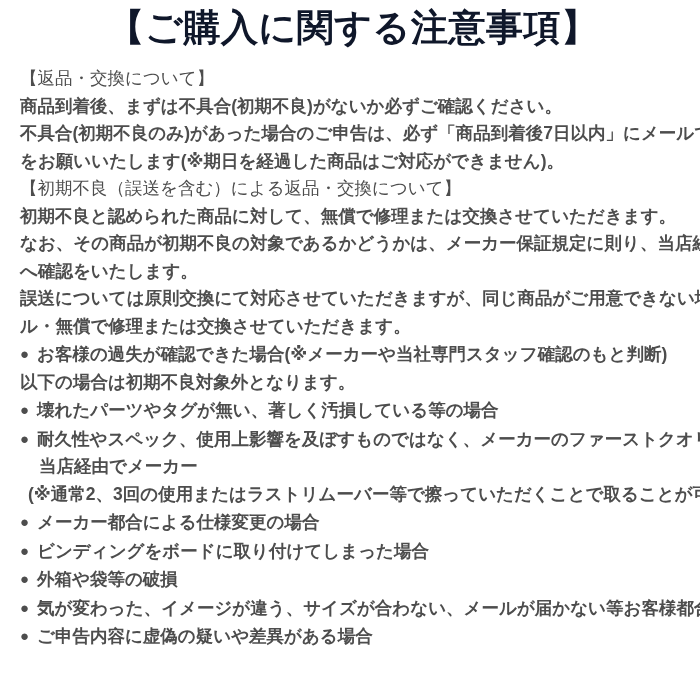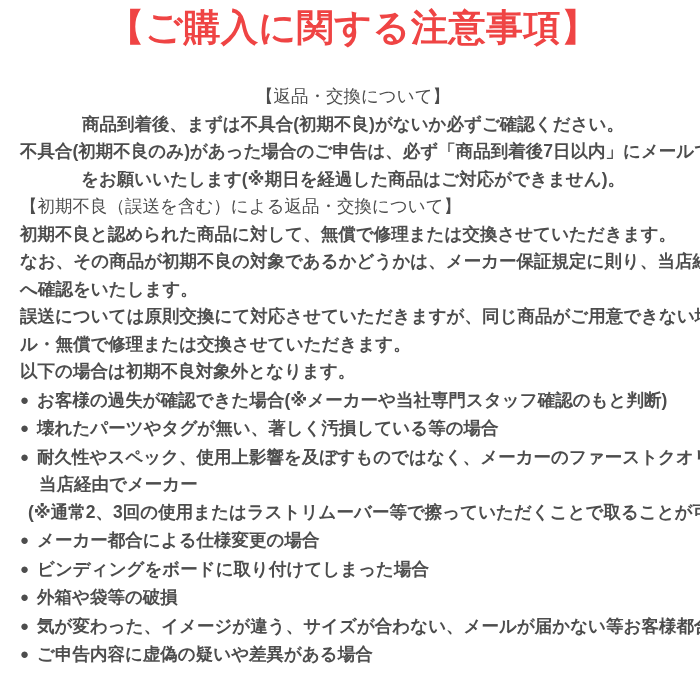--- a/index.html
+++ b/index.html
@@ -18,25 +18,25 @@
     width: 700px;
     height: 700px;
     box-sizing: border-box;
     padding: 4px 14px 0 20px;
   }
   .doc-title {
     font-size: 37px;
     font-weight: bold;
     line-height: 48px;
     text-align: center;
-    color: #ef4444;
+    color: #0f172a;
     white-space: nowrap;
     letter-spacing: 0.5px;
   }
-  .section { margin-top: 31px; text-align: center; }
+  .section { margin-top: 13px; }
   .section-sp { }
   .line {
     font-size: 17.5px;
     line-height: 27.5px;
     white-space: nowrap;
     font-weight: bold;
   }
   .heading { font-weight: normal; }
   .bullet-line { display: block; }
   .bullet-mark {
@@ -65,25 +65,25 @@
   <div class="section-sp">
     <div class="line heading">【初期不良（誤送を含む）による返品・交換について】</div>
     <div class="line">初期不良と認められた商品に対して、無償で修理または交換させていただきます。</div>
     <div class="line">なお、その商品が初期不良の対象であるかどうかは、メーカー保証規定に則り、当店経由でメーカー</div>
     <div class="line">へ確認をいたします。</div>
     <div class="line">誤送については原則交換にて対応させていただきますが、同じ商品がご用意できない場合はキャンセ</div>
     <div class="line">ル・無償で修理または交換させていただきます。</div>
   </div>
 
   <div class="section-sp">
-    <div class="line">以下の場合は初期不良対象外となります。</div>
-
     <div class="line bullet-line">
       <span class="bullet-mark">●</span><span>お客様の過失が確認できた場合(※メーカーや当社専門スタッフ確認のもと判断)</span>
     </div>
+
+    <div class="line">以下の場合は初期不良対象外となります。</div>
 
     <div class="line bullet-line">
       <span class="bullet-mark">●</span><span>壊れたパーツやタグが無い、著しく汚損している等の場合</span>
     </div>
 
     <div class="line bullet-line">
       <span class="bullet-mark">●</span><span>耐久性やスペック、使用上影響を及ぼすものではなく、メーカーのファーストクオリティ基準を満たす</span>
     </div>
     <div class="line cont-indent">当店経由でメーカー</div>
 

